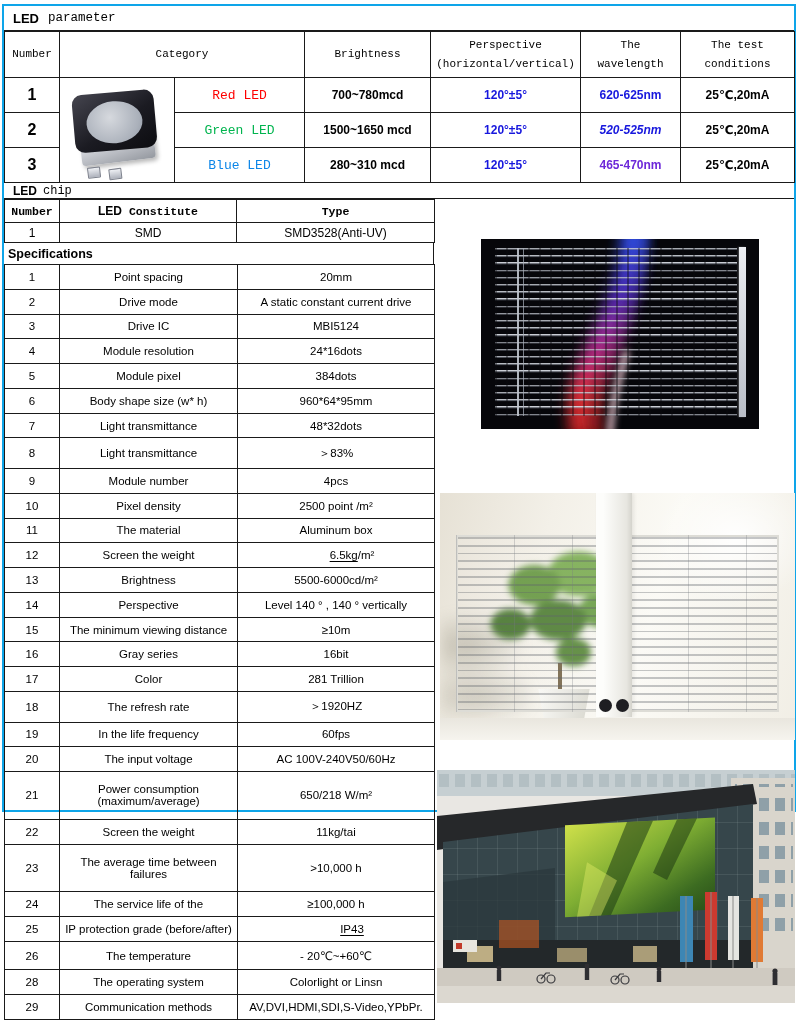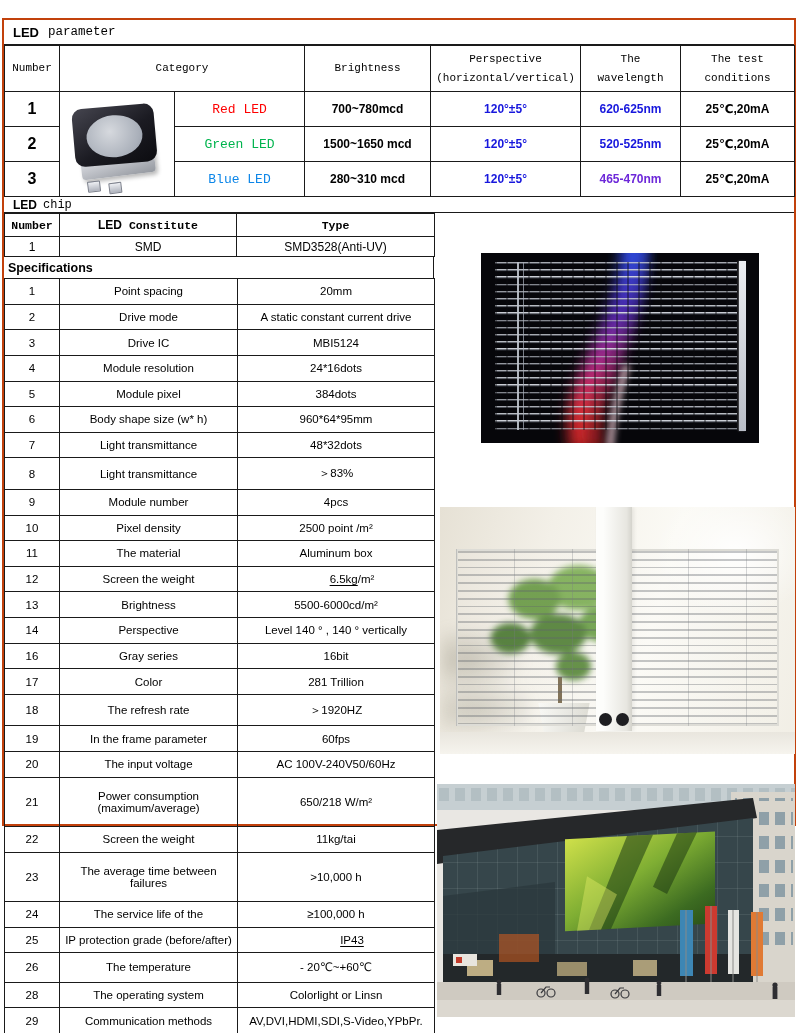--- a/index.html
+++ b/index.html
@@ -1,21 +1,21 @@
 <!DOCTYPE html>
 <html><head>
 <meta charset="utf-8">
 <style>
   html,body{margin:0;padding:0;width:800px;height:1033px;background:#fff;overflow:hidden;}
   *{box-sizing:border-box;}
   :root{
     --mono:"Liberation Mono","DejaVu Sans Mono",monospace;
     --sans:"Liberation Sans","DejaVu Sans",sans-serif;
   }
-  .page{position:absolute;left:2px;top:18px;width:794px;height:808px;border:2px solid #c2410c;background:#fff;}
+  .page{position:absolute;left:2px;top:4px;width:794px;height:808px;border:2px solid #0ea5e9;background:#fff;}
 
   
   .bar{display:flex;align-items:center;gap:9px;padding-left:9px;border-bottom:1px solid #1a1a1a;background:#fff;}
   .bar1{height:25px;}
   .bar2{height:16px;gap:6px;}
   .bar .b{font:bold 13px var(--sans);color:#000;}
   .bar2 .b{font-size:12px;}
   .bar .r{font:12.5px var(--mono);color:#000;}
   .bar2 .r{font-size:12px;}
 
@@ -166,21 +166,21 @@
       <td class="val">700~780mcd</td>
       <td class="val" style="color: rgb(23, 23, 221);">120°±5°</td>
       <td class="val" style="color: rgb(23, 23, 221);">620-625nm</td>
       <td class="val">25℃,20mA</td>
     </tr>
     <tr class="drow">
       <td class="num">2</td>
       <td class="cat" style="color: rgb(0, 180, 78);">Green LED</td>
       <td class="val">1500~1650 mcd</td>
       <td class="val" style="color: rgb(23, 23, 221);">120°±5°</td>
-      <td class="val" style="color: rgb(23, 23, 221);">520-525nm</td>
+      <td class="val" style="color: rgb(23, 23, 221); font-style: italic;">520-525nm</td>
       <td class="val">25℃,20mA</td>
     </tr>
     <tr class="drow">
       <td class="num">3</td>
       <td class="cat" style="color: rgb(12, 134, 232);">Blue LED</td>
       <td class="val">280~310 mcd</td>
       <td class="val" style="color: rgb(23, 23, 221);">120°±5°</td>
       <td class="val" style="color: #6d28d9;">465-470nm</td>
       <td class="val">25℃,20mA</td>
     </tr>
@@ -291,37 +291,42 @@
               <td class="sp-n">13</td>
               <td class="sp-l">Brightness</td>
               <td class="sp-v">5500-6000cd/m²</td>
             </tr>
             <tr>
               <td class="sp-n">14</td>
               <td class="sp-l">Perspective</td>
               <td class="sp-v">Level 140 ° , 140 °  vertically</td>
             </tr>
             <tr>
+              <td class="sp-n">15</td>
+              <td class="sp-l">The minimum viewing distance</td>
+              <td class="sp-v">≥10m</td>
+            </tr>
+            <tr>
               <td class="sp-n">16</td>
               <td class="sp-l">Gray series</td>
               <td class="sp-v">16bit</td>
             </tr>
             <tr>
               <td class="sp-n">17</td>
               <td class="sp-l">Color</td>
               <td class="sp-v">281 Trillion</td>
             </tr>
             <tr>
               <td class="sp-n">18</td>
               <td class="sp-l">The refresh rate</td>
               <td class="sp-v">＞1920HZ</td>
             </tr>
             <tr>
               <td class="sp-n">19</td>
-              <td class="sp-l">In the frame parameter</td>
+              <td class="sp-l">In the life frequency</td>
               <td class="sp-v">60fps</td>
             </tr>
             <tr>
               <td class="sp-n">20</td>
               <td class="sp-l">The input voltage</td>
               <td class="sp-v">AC 100V-240V50/60Hz</td>
             </tr>
             <tr>
               <td class="sp-n">21</td>
               <td class="sp-l">Power consumption

